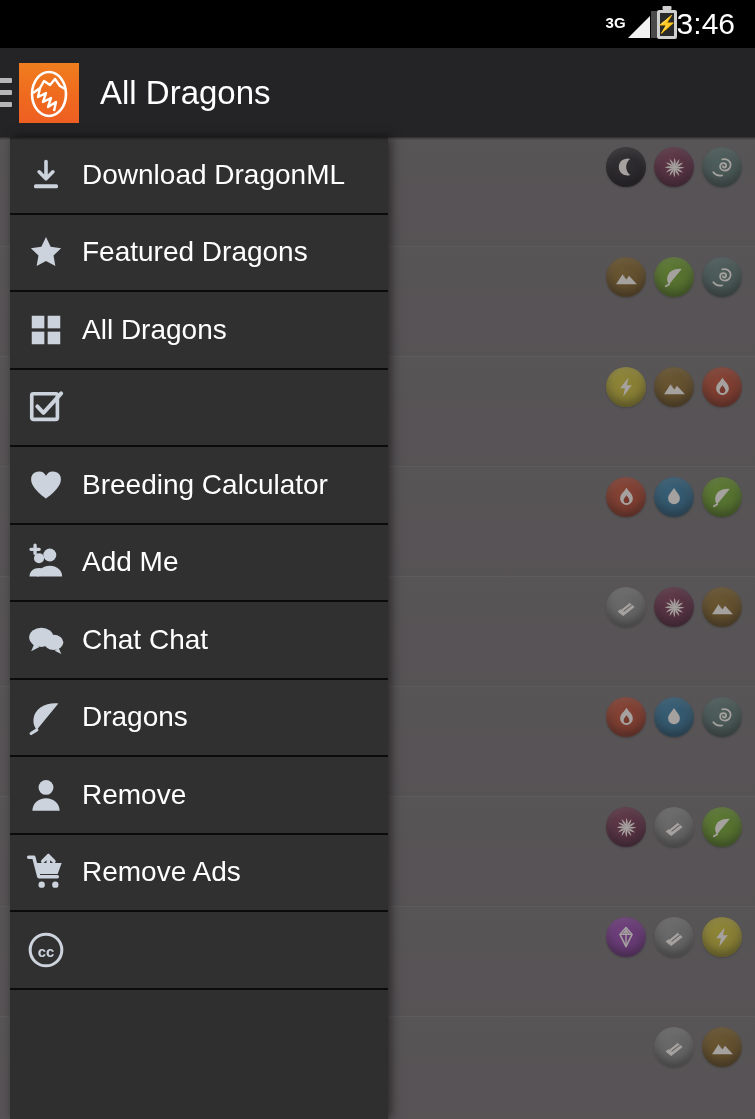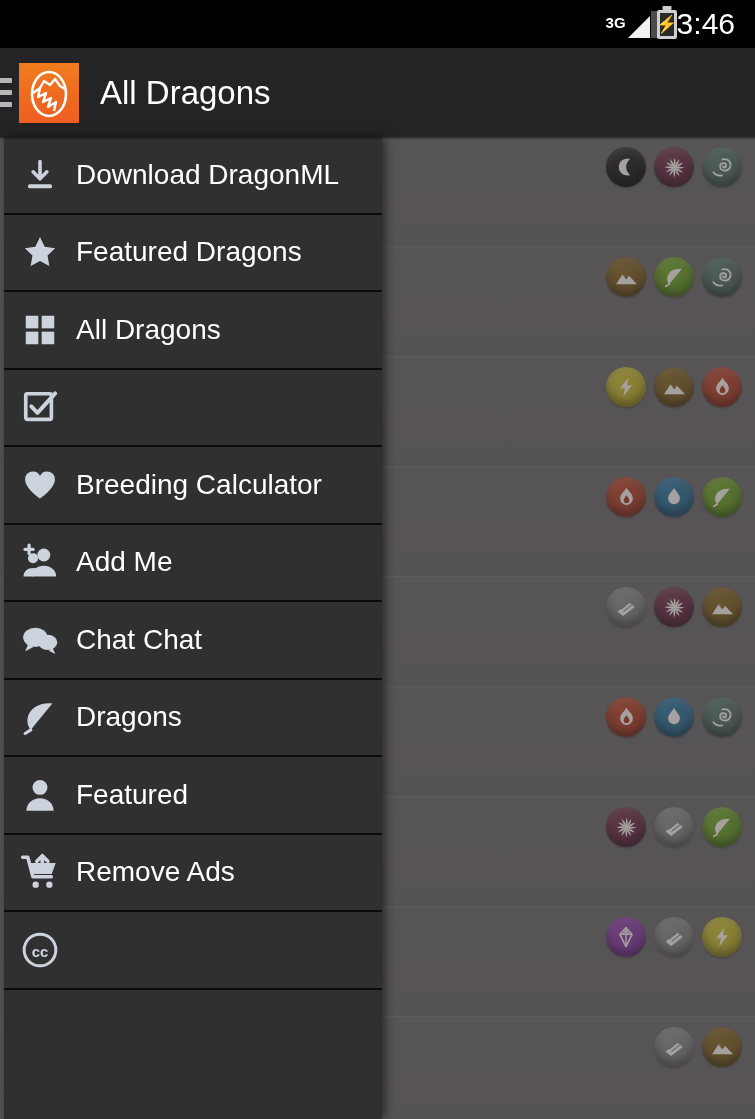--- a/index.html
+++ b/index.html
@@ -88,21 +88,21 @@
     position:relative;
   }
   .badge svg { display:block; }
   #scrim {
     position:absolute; left:0; top:137px; width:755px; height:982px;
     background:rgba(60,58,59,.42); pointer-events:none;
   }
 
   
   #drawer {
-    position:absolute; left:4px; top:137px; width:378px; height:982px;
+    position:absolute; left:10px; top:137px; width:378px; height:982px;
     background:#bef264; z-index:5;
     box-shadow:3px 0 10px rgba(0,0,0,.55);
   }
   .nav-item {
     position:relative; height:77.5px; display:flex; align-items:center;
     border-bottom:2px solid #0b0b0b; background:#303030;
   }
   .nav-icon {
     width:72px; flex:none; display:flex; align-items:flex-start; justify-content:center;
     color:#ccd3dd;
@@ -520,21 +520,21 @@
           </span>
           <span class="nav-label">Dragons</span>
         </div>
         <div class="nav-item">
           <span class="nav-icon">
             <svg width="38" height="38" viewBox="0 0 24 24">
               <circle cx="12" cy="7.2" r="4.7" fill="#ccd3dd"></circle>
               <path d="M3.4 22c0-4.9 3.9-8 8.6-8s8.6 3.1 8.6 8z" fill="#ccd3dd"></path>
             </svg>
           </span>
-          <span class="nav-label">Featured</span>
+          <span class="nav-label">Remove</span>
         </div>
         <div class="nav-item">
           <span class="nav-icon">
             <svg width="40" height="40" viewBox="0 0 24 24">
               <path d="M1.6 3.2h3.1l3 11.6h11.1" stroke="#ccd3dd" stroke-width="2.1" fill="none" stroke-linecap="round" stroke-linejoin="round"></path>
               <path d="M5.5 6.6h15.9L19 13.2H7.2z" fill="#ccd3dd"></path>
               <circle cx="9.4" cy="19.6" r="1.9" fill="#ccd3dd"></circle>
               <circle cx="17.6" cy="19.6" r="1.9" fill="#ccd3dd"></circle>
               <path d="M13.4 11V2.6M13.4 2.2l-3.3 3.4M13.4 2.2l3.3 3.4" stroke="#ccd3dd" stroke-width="2.2" fill="none" stroke-linecap="round" stroke-linejoin="round"></path>
             </svg>

